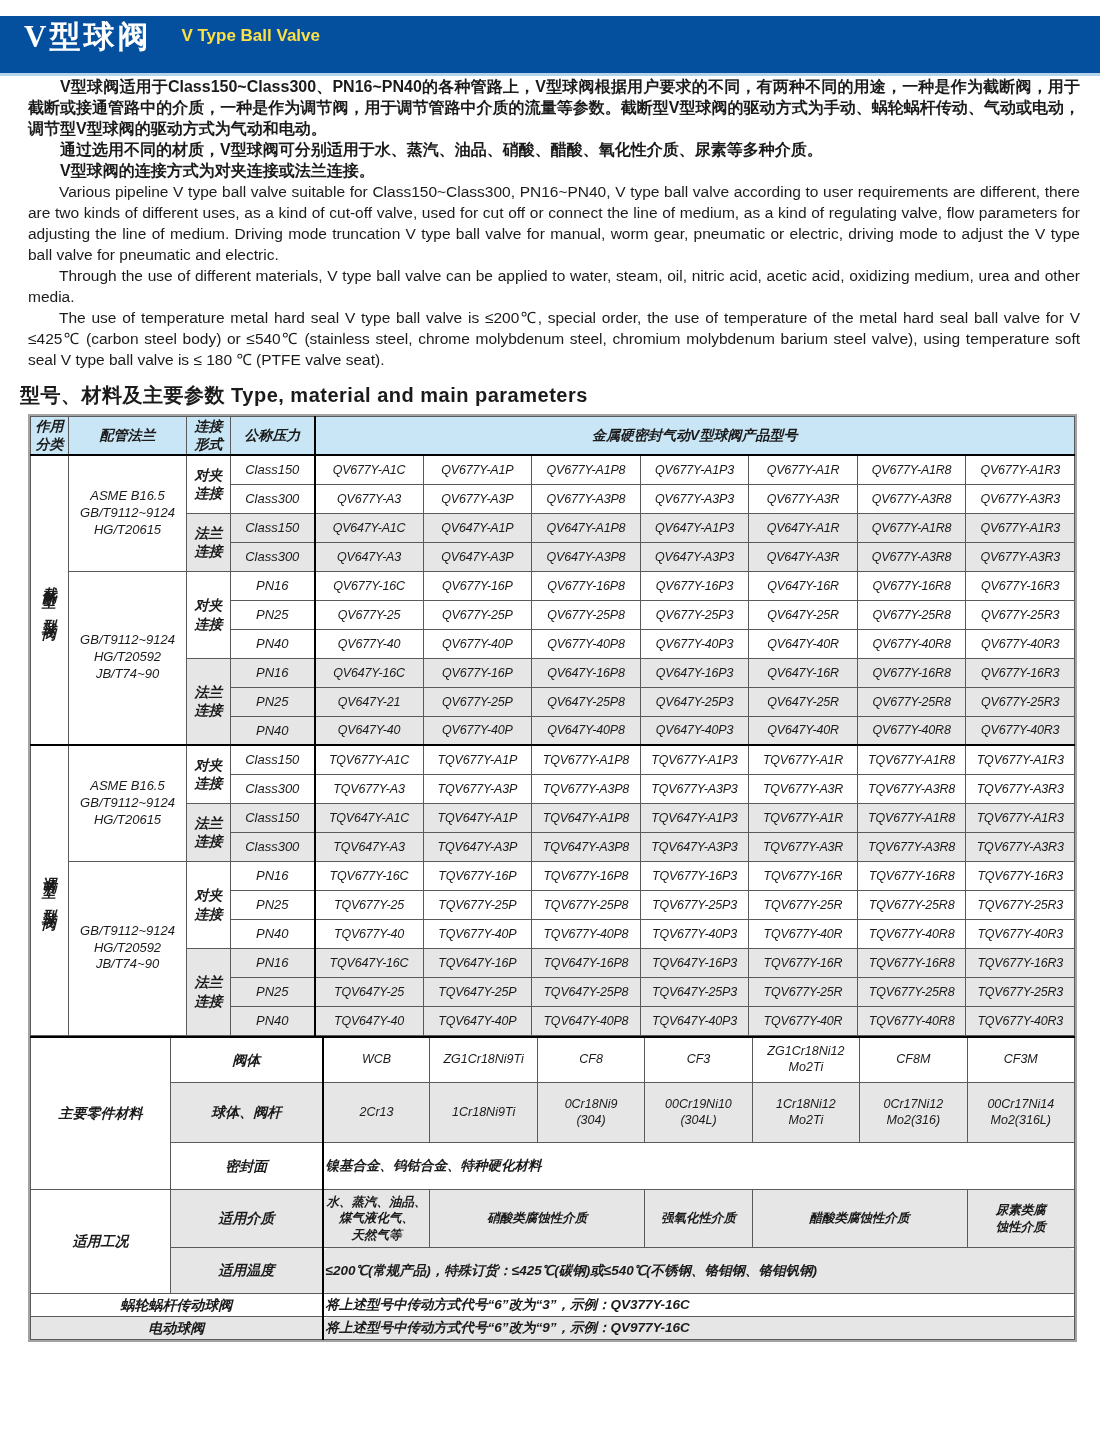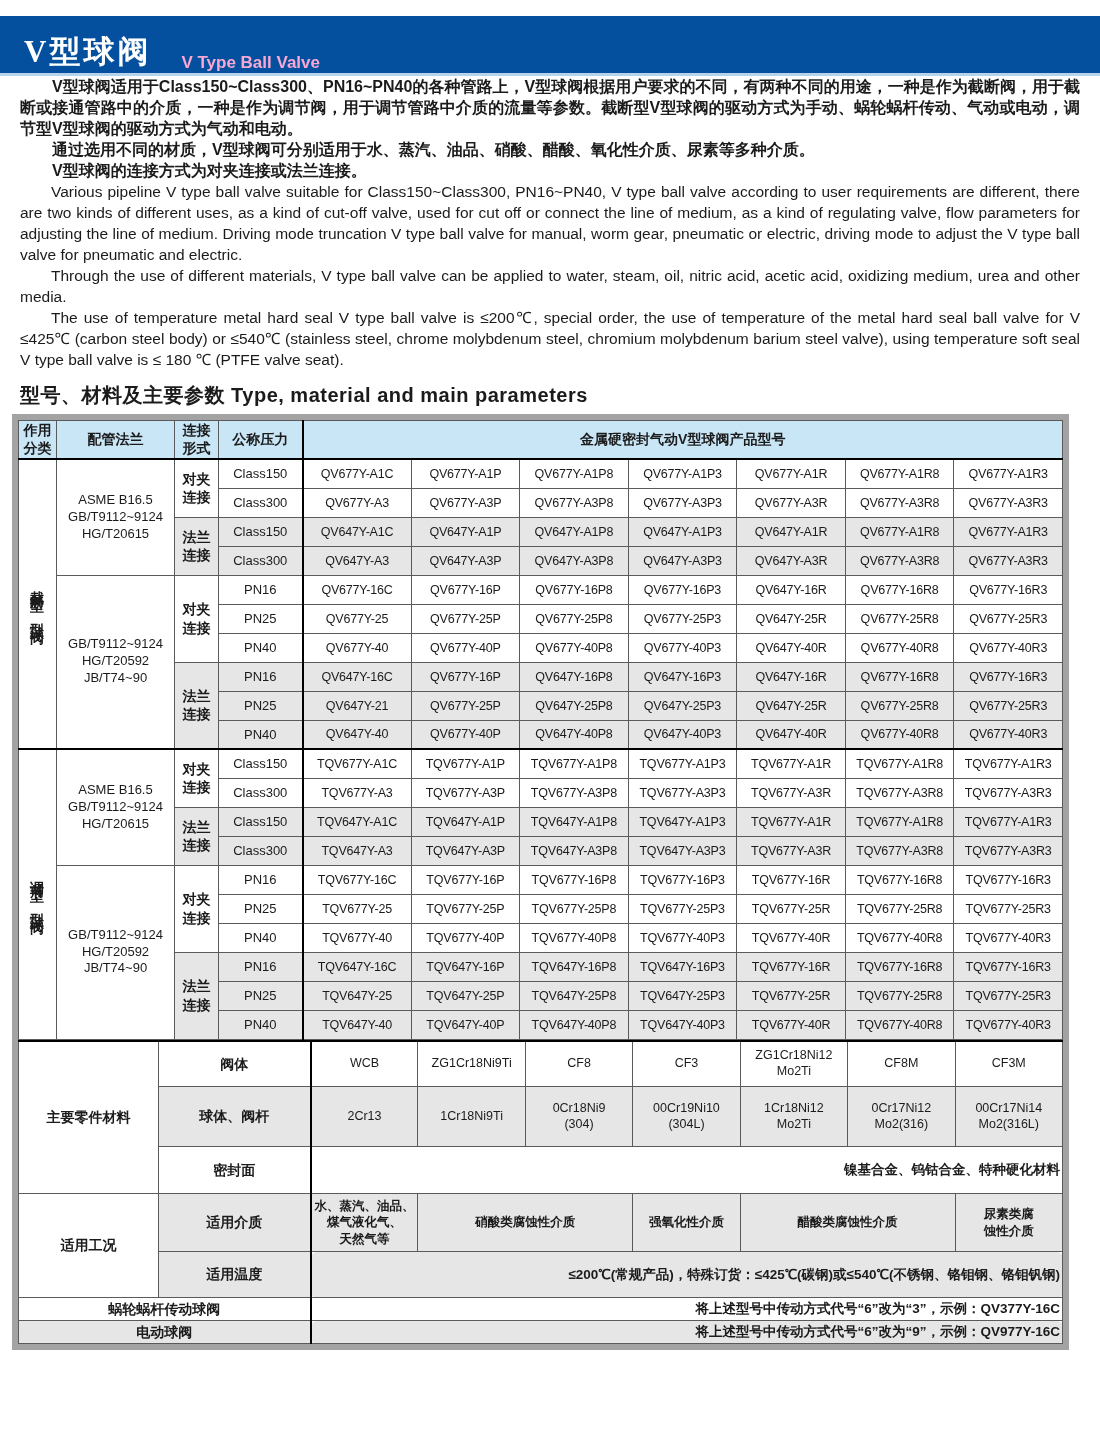--- a/index.html
+++ b/index.html
@@ -1,55 +1,55 @@
 <!DOCTYPE html>
 <html><head>
 <meta charset="utf-8">
 <style>
   html,body{margin:0;padding:0;background:#ffffff;}
   body{width:1100px;font-family:"Liberation Sans",sans-serif;color:#1b1b1b;}
   .page{width:1100px;box-sizing:border-box;}
 
   
   .banner{margin-top:16px;height:57px;background:#04509e;border-bottom:3px solid #b5d3ea;
-          display:flex;align-items:flex-end;padding-left:24px;box-sizing:content-box;}
+          display:flex;align-items:flex-start;padding-left:24px;box-sizing:content-box;}
   .banner-title{color:#fff;font-size:31px;font-weight:bold;letter-spacing:3px;
                 font-family:"Liberation Serif",serif;}
-  .banner-sub{color:#f9a8d4;font-size:17px;margin-left:30px;margin-top:10px;font-weight:bold;}
+  .banner-sub{color:#fde047;font-size:17px;margin-left:30px;margin-top:10px;font-weight:bold;}
 
   
   .section-heading{font-size:20px;font-weight:bold;margin:12px 0 5px 20px;letter-spacing:0.5px;}
-  .body-text{padding:0 20px;}
+  .body-text{padding:0 20px;margin-left:8px;}
   .body-text p{margin:0;text-indent:2em;text-align:justify;}
   p.zh{font-size:16px;line-height:21px;font-weight:bold;}
   p.en{font-size:15.5px;line-height:21px;font-weight:normal;}
 
   
-  .table-wrap{margin:4px 0 0 12px;width:1045px;border:6px solid #a3a3a3;}
+  .table-wrap{margin:4px 0 0 28px;width:1045px;border:2px solid #a3a3a3;font-style:italic;}
   table{border-collapse:collapse;width:100%;table-layout:fixed;}
   td,th{border:1px solid #595a5c;padding:1px 2px;overflow:hidden;vertical-align:middle;}
   thead th{background:#c9e6f7;font-size:14px;font-weight:bold;border-bottom:2px solid #000;
            white-space:pre-line;line-height:1.25;}
   .preline{white-space:pre-line;}
   .shaded{background:#e6e6e6;}
   .thickL{border-left:2px solid #000 !important;}
   tr.sec-top td{border-top:2px solid #000;}
   tr.r29{height:29px;}
   .model-cell{font-size:12.5px;text-align:center;letter-spacing:-0.2px;}
   .pressure-cell{font-size:13px;text-align:center;}
   .flange-cell{font-size:13px;text-align:center;line-height:1.3;}
   .conn-cell{font-size:14px;font-weight:bold;text-align:center;line-height:1.3;}
   .category-cell{text-align:center;}
   .vert-text{writing-mode:vertical-lr;text-orientation:upright;display:inline-block;
              font-size:14px;font-weight:bold;letter-spacing:4px;line-height:1;}
 
   #bottom-table{border-top:2px solid #000;}
   .lbl{font-size:14px;font-weight:bold;text-align:center;line-height:1.3;}
   .val{font-size:12.5px;text-align:center;white-space:pre-line;line-height:1.25;}
-  .wide-val{font-size:13.5px;font-weight:bold;text-align:right;border-radius:6px;}
+  .wide-val{font-size:13.5px;font-weight:bold;text-align:left;border-radius:6px;}
   .medium-cell{font-size:12.5px;font-weight:bold;text-align:center;line-height:1.3;white-space:pre-line;}
   tr.h46{height:46px;} tr.h48{height:60px;} tr.h34{height:47px;}
   tr.h58{height:58px;} tr.h33{height:23px;}
 </style>
 </head>
 <body>
 
 <div class="page">
 
   <div class="banner">

